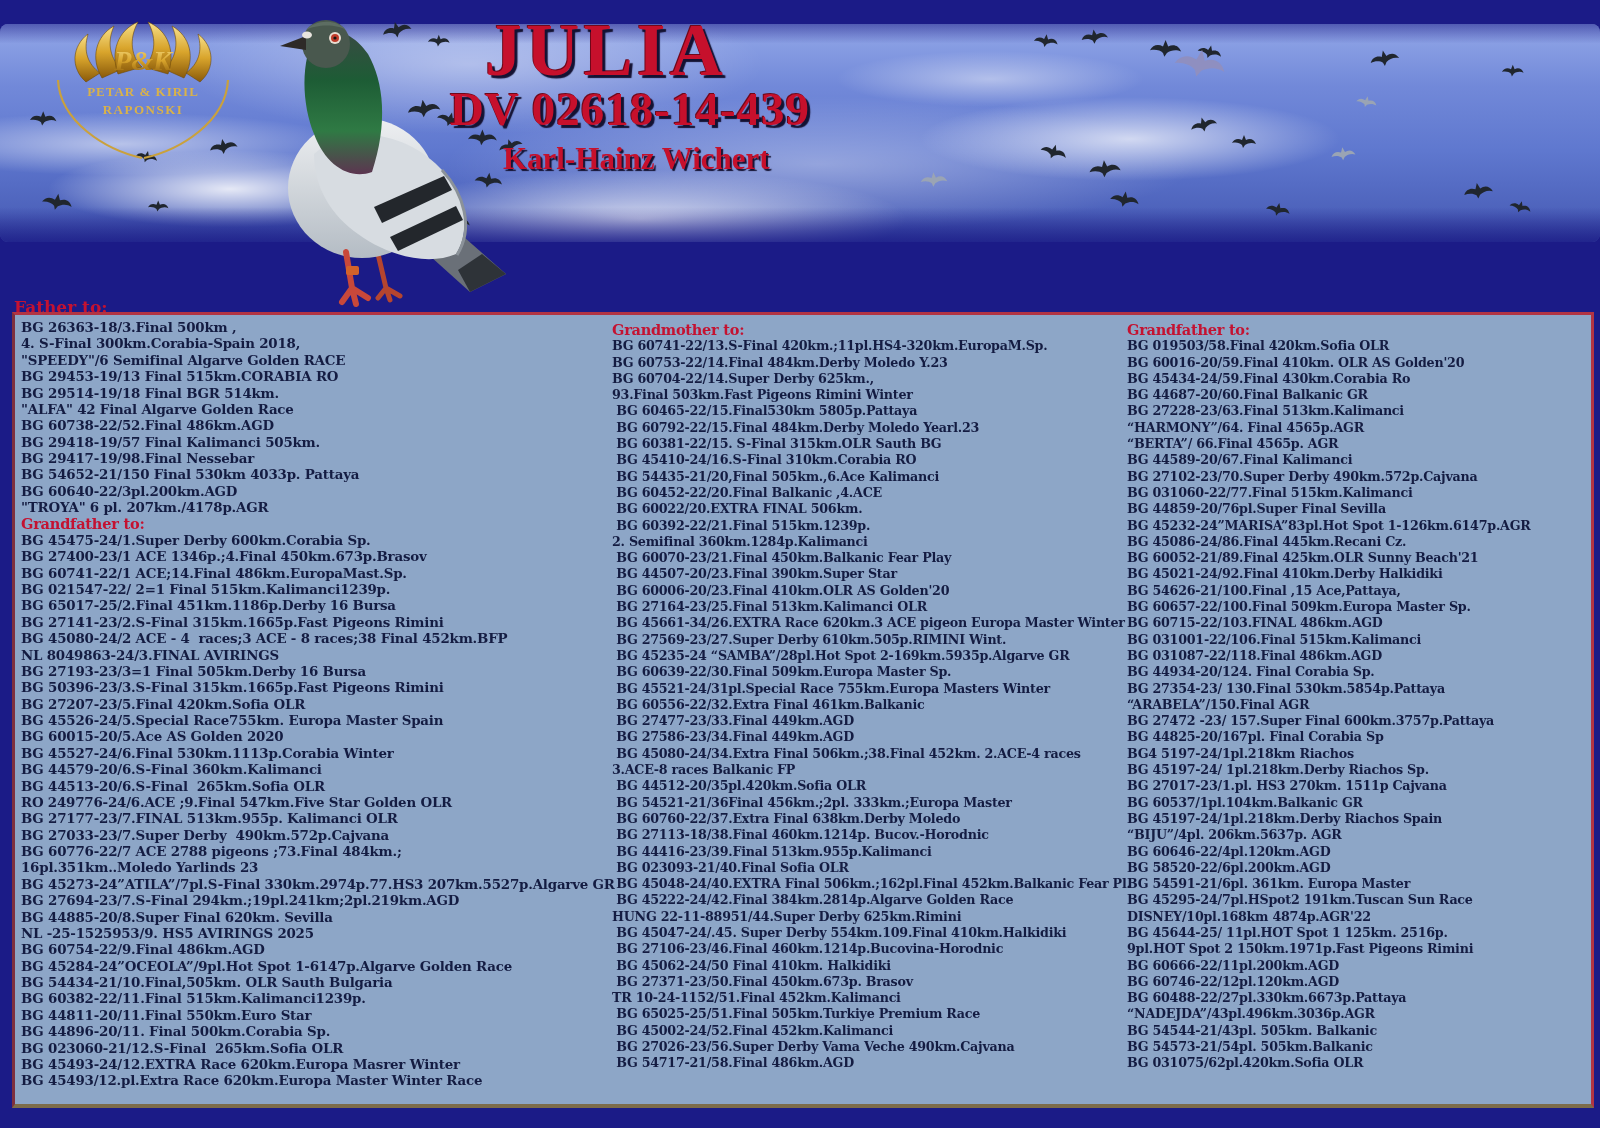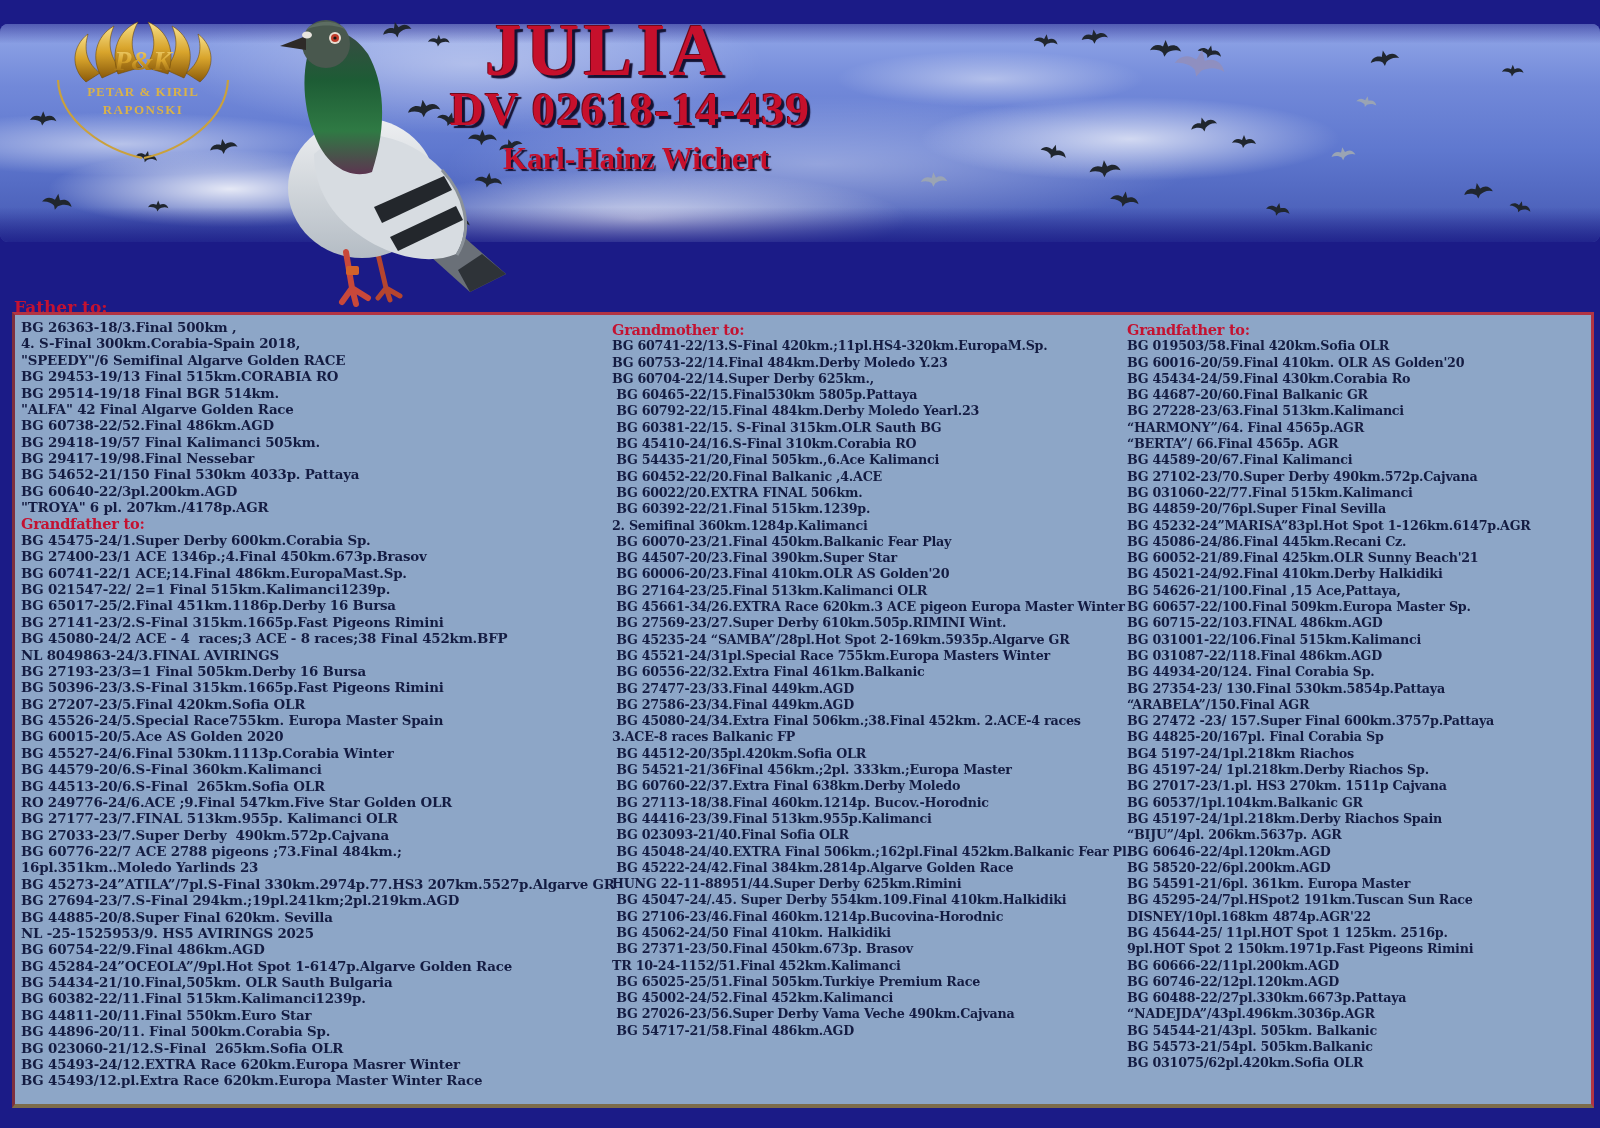--- a/index.html
+++ b/index.html
@@ -248,36 +248,38 @@
       <div class="line">BG 44896-20/11. Final 500km.Corabia Sp.</div>
       <div class="line">BG 023060-21/12.S-Final  265km.Sofia OLR</div>
       <div class="line">BG 45493-24/12.EXTRA Race 620km.Europa Masrer Winter</div>
       <div class="line">BG 45493/12.pl.Extra Race 620km.Europa Master Winter Race</div>
     </div>
   <div class="col col-2">
       <div class="line red-heading">Grandmother to:</div>
       <div class="line">BG 60741-22/13.S-Final 420km.;11pl.HS4-320km.EuropaM.Sp.</div>
       <div class="line">BG 60753-22/14.Final 484km.Derby Moledo Y.23</div>
       <div class="line">BG 60704-22/14.Super Derby 625km.,</div>
+      <div class="line">93.Final 503km.Fast Pigeons Rimini Winter</div>
       <div class="line"> BG 60465-22/15.Final530km 5805p.Pattaya</div>
       <div class="line"> BG 60792-22/15.Final 484km.Derby Moledo Yearl.23</div>
       <div class="line"> BG 60381-22/15. S-Final 315km.OLR Sauth BG</div>
       <div class="line"> BG 45410-24/16.S-Final 310km.Corabia RO</div>
       <div class="line"> BG 54435-21/20,Final 505km.,6.Ace Kalimanci</div>
       <div class="line"> BG 60452-22/20.Final Balkanic ,4.ACE</div>
       <div class="line"> BG 60022/20.EXTRA FINAL 506km.</div>
       <div class="line"> BG 60392-22/21.Final 515km.1239p.</div>
       <div class="line">2. Semifinal 360km.1284p.Kalimanci</div>
       <div class="line"> BG 60070-23/21.Final 450km.Balkanic Fear Play</div>
       <div class="line"> BG 44507-20/23.Final 390km.Super Star</div>
       <div class="line"> BG 60006-20/23.Final 410km.OLR AS Golden'20</div>
       <div class="line"> BG 27164-23/25.Final 513km.Kalimanci OLR</div>
       <div class="line"> BG 45661-34/26.EXTRA Race 620km.3 ACE pigeon Europa Master Winter</div>
       <div class="line"> BG 27569-23/27.Super Derby 610km.505p.RIMINI Wint.</div>
       <div class="line"> BG 45235-24 “SAMBA”/28pl.Hot Spot 2-169km.5935p.Algarve GR</div>
+      <div class="line"> BG 60639-22/30.Final 509km.Europa Master Sp.</div>
       <div class="line"> BG 45521-24/31pl.Special Race 755km.Europa Masters Winter</div>
       <div class="line"> BG 60556-22/32.Extra Final 461km.Balkanic</div>
       <div class="line"> BG 27477-23/33.Final 449km.AGD</div>
       <div class="line"> BG 27586-23/34.Final 449km.AGD</div>
       <div class="line"> BG 45080-24/34.Extra Final 506km.;38.Final 452km. 2.ACE-4 races</div>
       <div class="line">3.ACE-8 races Balkanic FP</div>
       <div class="line"> BG 44512-20/35pl.420km.Sofia OLR</div>
       <div class="line"> BG 54521-21/36Final 456km.;2pl. 333km.;Europa Master</div>
       <div class="line"> BG 60760-22/37.Extra Final 638km.Derby Moledo</div>
       <div class="line"> BG 27113-18/38.Final 460km.1214p. Bucov.-Horodnic</div>

